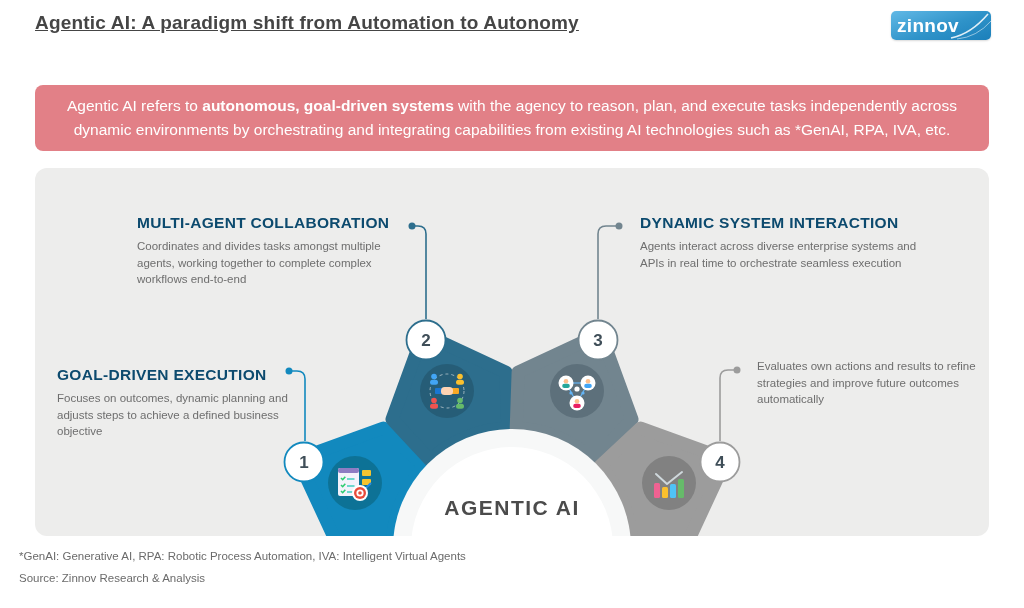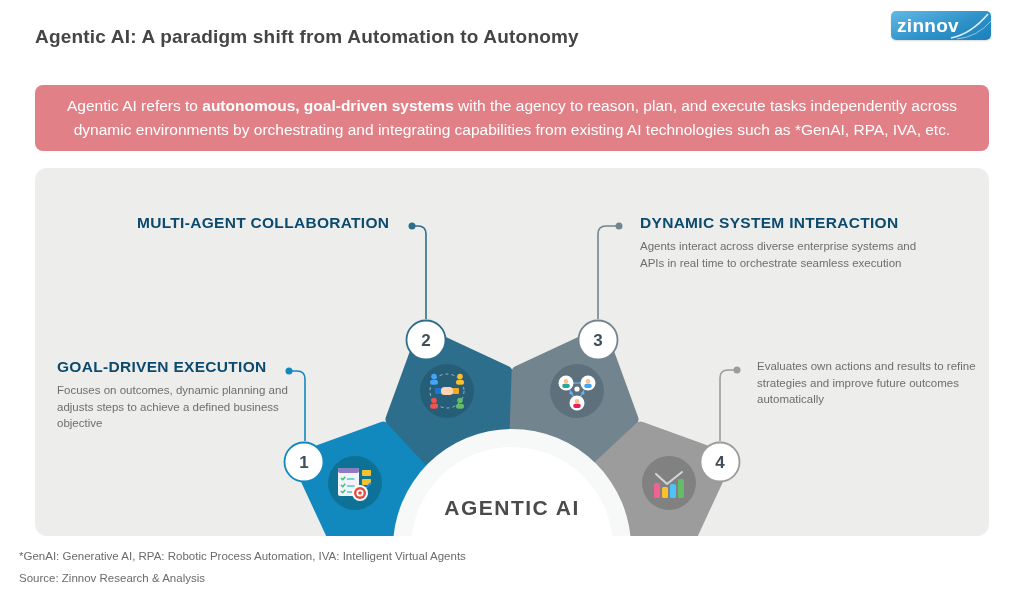--- a/index.html
+++ b/index.html
@@ -5,23 +5,24 @@
   * { margin:0; padding:0; box-sizing:border-box; }
   html,body { width:1024px; height:608px; }
   body {
     font-family:"Liberation Sans", sans-serif;
     background:#ffffff;
     position:relative;
     width:1024px; height:608px;
     overflow:hidden;
   }
   .page-title {
-    position:absolute; left:35px; top:26px;
+    position:absolute; left:35px; top:12px;
     font-size:19px; font-weight:700; color:#454545;
     letter-spacing:.2px;
+    text-decoration:underline;
   }
   .logo {
     position:absolute; right:33px; top:11px;
     width:100px; height:29px; border-radius:5px;
     background:linear-gradient(160deg,#62b9e6 0%,#2f93c9 55%,#1b7fba 100%);
     display:flex; align-items:center; justify-content:flex-start;
     padding-left:6px;
     box-shadow:0 1px 2px rgba(0,0,0,.15);
     overflow:hidden;
   }
@@ -38,21 +39,21 @@
   .panel {
     position:absolute; left:35px; top:168px; width:954px; height:368px;
     background:#ededec; border-radius:12px;
   }
   .seg-label { position:absolute; z-index:5; }
   .seg-title {
     font-size:15.5px; font-weight:700; color:#0c4a6e;
     letter-spacing:.3px; margin-bottom:6px; white-space:nowrap;
   }
   .seg-desc { font-size:11.5px; color:#6e6e6e; line-height:1.45; }
-  .seg1 { left:57px;  top:358px; } .seg1 .seg-desc { width:245px; }
+  .seg1 { left:57px;  top:366px; } .seg1 .seg-desc { width:245px; }
   .seg2 { left:137px; top:214px; } .seg2 .seg-desc { width:262px; }
   .seg3 { left:640px; top:214px; } .seg3 .seg-desc { width:300px; }
   .seg4 { left:757px; top:358px; } .seg4 .seg-desc { width:245px; }
   .fan-svg { position:absolute; left:0; top:0; z-index:3; }
   .footnote {
     position:absolute; left:19px; font-size:11.5px; color:#6b6b6b;
   }
   .fn1 { top:550px; } .fn2 { top:572px; }
   .num-text { font-size:17px; font-weight:700; fill:#3f4e58; text-anchor:middle; font-family:"Liberation Sans",sans-serif; }
   .center-text { font-size:21px; font-weight:700; fill:#4b4b4b; text-anchor:middle; letter-spacing:1.5px; font-family:"Liberation Sans",sans-serif; }
@@ -75,20 +76,21 @@
 </div>
 
 <div class="panel"></div>
 
 <div class="seg-label seg1">
   <div class="seg-title">GOAL-DRIVEN EXECUTION</div>
   <div class="seg-desc">Focuses on outcomes, dynamic planning and adjusts steps to achieve a defined business objective</div>
 </div>
 <div class="seg-label seg2">
   <div class="seg-title">MULTI-AGENT COLLABORATION</div>
+  <div class="seg-desc">Coordinates and divides tasks amongst multiple agents, working together to complete complex workflows end-to-end</div>
 </div>
 <div class="seg-label seg3">
   <div class="seg-title">DYNAMIC SYSTEM INTERACTION</div>
   <div class="seg-desc">Agents interact across diverse enterprise systems and APIs in real time to orchestrate seamless execution</div>
 </div>
 <div class="seg-label seg4">
   <div class="seg-desc">Evaluates own actions and results to refine strategies and improve future outcomes automatically</div>
 </div>
 
 <svg class="fan-svg" width="1024" height="608" viewBox="0 0 1024 608">

